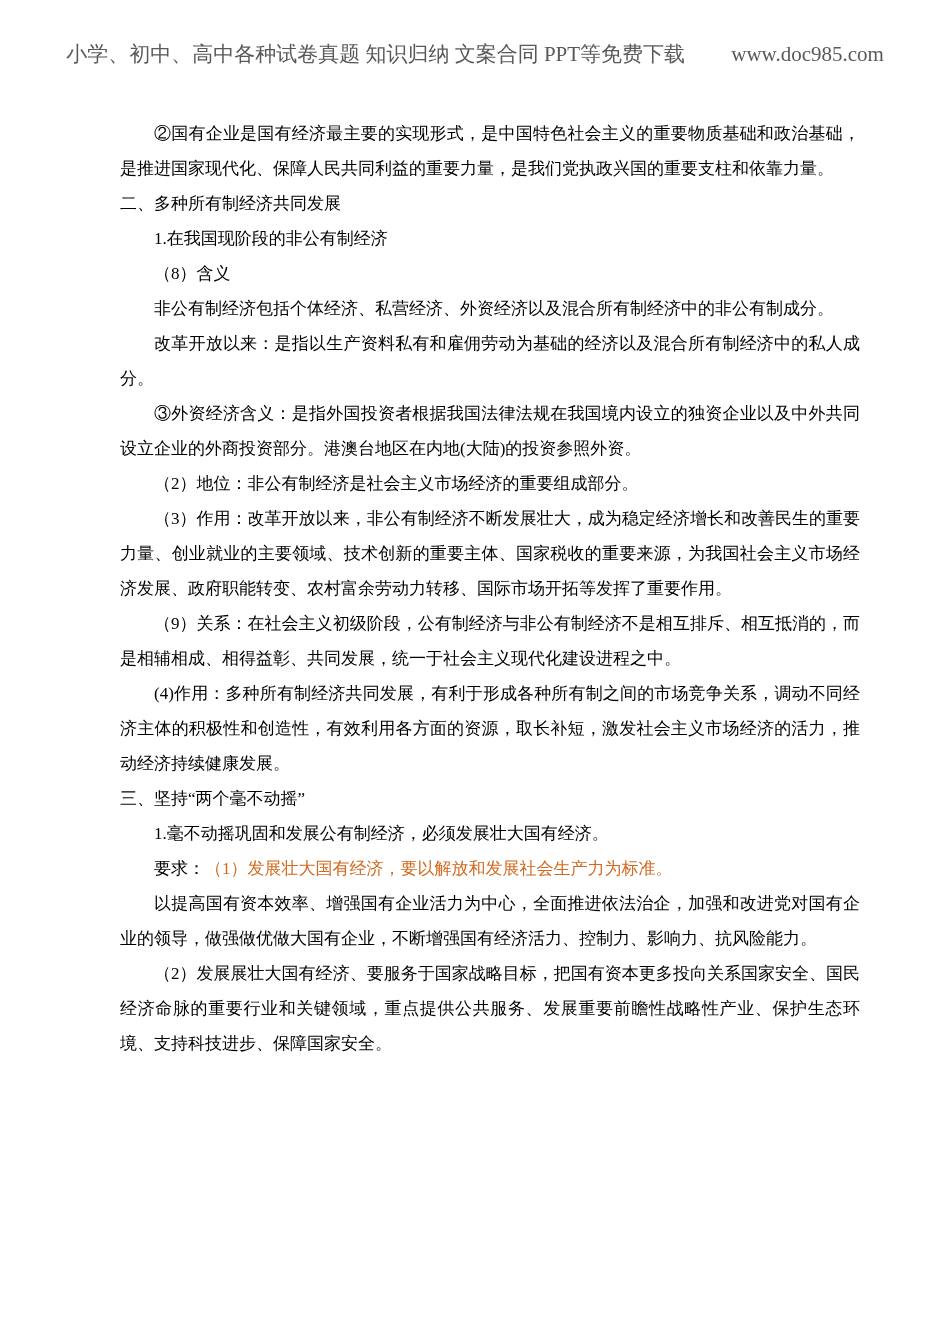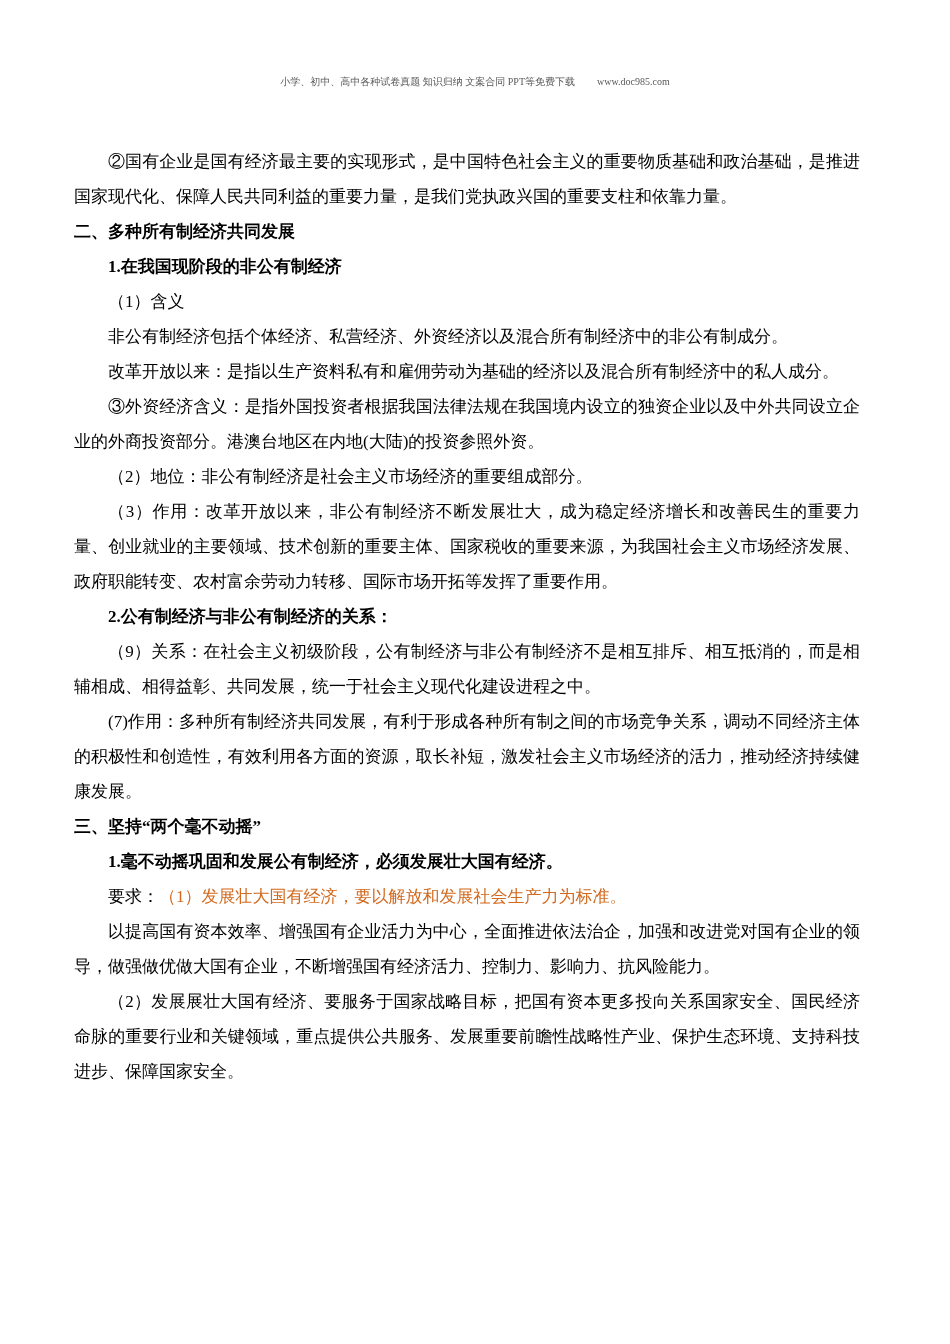--- a/index.html
+++ b/index.html
@@ -12,80 +12,79 @@
     position: relative;
     width: 950px;
     height: 1344px;
     margin: 0 auto;
     background: #ffffff;
     font-family: "Liberation Serif", "DejaVu Serif", serif;
     color: #000000;
     overflow: hidden;
   }
   .page-header {
-    padding-top: 72px;
+    padding-top: 44px;
     text-align: center;
-    font-size: 10px;
+    font-size: 21px;
     line-height: 20px;
     color: var(--header-gray);
     white-space: nowrap;
   }
   .page-header .gap { display: inline-block; width: 2.2em; }
   .header-url { color: var(--header-gray); text-decoration: none; }
   .doc-body {
-    padding: 52px 90px 0 74px;
+    padding: 52px 90px 0 120px;
     font-size: 17px;
     line-height: 35px;
     text-align: justify;
     text-justify: inter-ideograph;
   }
   .doc-body p {
     margin: 0;
     text-indent: 2em;
   }
   .doc-body p.flush { text-indent: 0; }
-  .doc-body p.bold { font-weight: bold; }
+  .doc-body p.bold { font-weight: normal; }
   .highlight { color: var(--highlight-color); }
 </style>
 </head>
 <body>
 
 <div class="page">
 
   <div class="page-header">
     <span>小学、初中、高中各种试卷真题 知识归纳 文案合同 PPT等免费下载</span><span class="gap"></span><span class="header-url">www.doc985.com</span>
   </div>
 
   <div class="doc-body">
 
     <p>②国有企业是国有经济最主要的实现形式，是中国特色社会主义的重要物质基础和政治基础，是推进国家现代化、保障人民共同利益的重要力量，是我们党执政兴国的重要支柱和依靠力量。</p>
 
     <p class="bold flush">二、多种所有制经济共同发展</p>
 
     <p class="bold">1.在我国现阶段的非公有制经济</p>
 
-    <p>（1）含义</p>
+    <p>（8）含义</p>
 
     <p>非公有制经济包括个体经济、私营经济、外资经济以及混合所有制经济中的非公有制成分。</p>
 
 
     <p>改革开放以来：是指以生产资料私有和雇佣劳动为基础的经济以及混合所有制经济中的私人成分。</p>
 
     <p>③外资经济含义：是指外国投资者根据我国法律法规在我国境内设立的独资企业以及中外共同设立企业的外商投资部分。港澳台地区在内地(大陆)的投资参照外资。</p>
 
     <p>（2）地位：非公有制经济是社会主义市场经济的重要组成部分。</p>
 
     <p>（3）作用：改革开放以来，非公有制经济不断发展壮大，成为稳定经济增长和改善民生的重要力量、创业就业的主要领域、技术创新的重要主体、国家税收的重要来源，为我国社会主义市场经济发展、政府职能转变、农村富余劳动力转移、国际市场开拓等发挥了重要作用。</p>
 
-    <p class="bold">2.公有制经济与非公有制经济的关系：</p>
 
     <p>（9）关系：在社会主义初级阶段，公有制经济与非公有制经济不是相互排斥、相互抵消的，而是相辅相成、相得益彰、共同发展，统一于社会主义现代化建设进程之中。</p>
 
 
-    <p>(7)作用：多种所有制经济共同发展，有利于形成各种所有制之间的市场竞争关系，调动不同经济主体的积极性和创造性，有效利用各方面的资源，取长补短，激发社会主义市场经济的活力，推动经济持续健康发展。</p>
+    <p>(4)作用：多种所有制经济共同发展，有利于形成各种所有制之间的市场竞争关系，调动不同经济主体的积极性和创造性，有效利用各方面的资源，取长补短，激发社会主义市场经济的活力，推动经济持续健康发展。</p>
 
     <p class="bold flush">三、坚持“两个毫不动摇”</p>
 
 
     <p class="bold">1.毫不动摇巩固和发展公有制经济，必须发展壮大国有经济。</p>
 
     <p><span>要求：</span><span class="highlight">（1）发展壮大国有经济，要以解放和发展社会生产力为标准。</span></p>
 
     <p>以提高国有资本效率、增强国有企业活力为中心，全面推进依法治企，加强和改进党对国有企业的领导，做强做优做大国有企业，不断增强国有经济活力、控制力、影响力、抗风险能力。</p>
 

